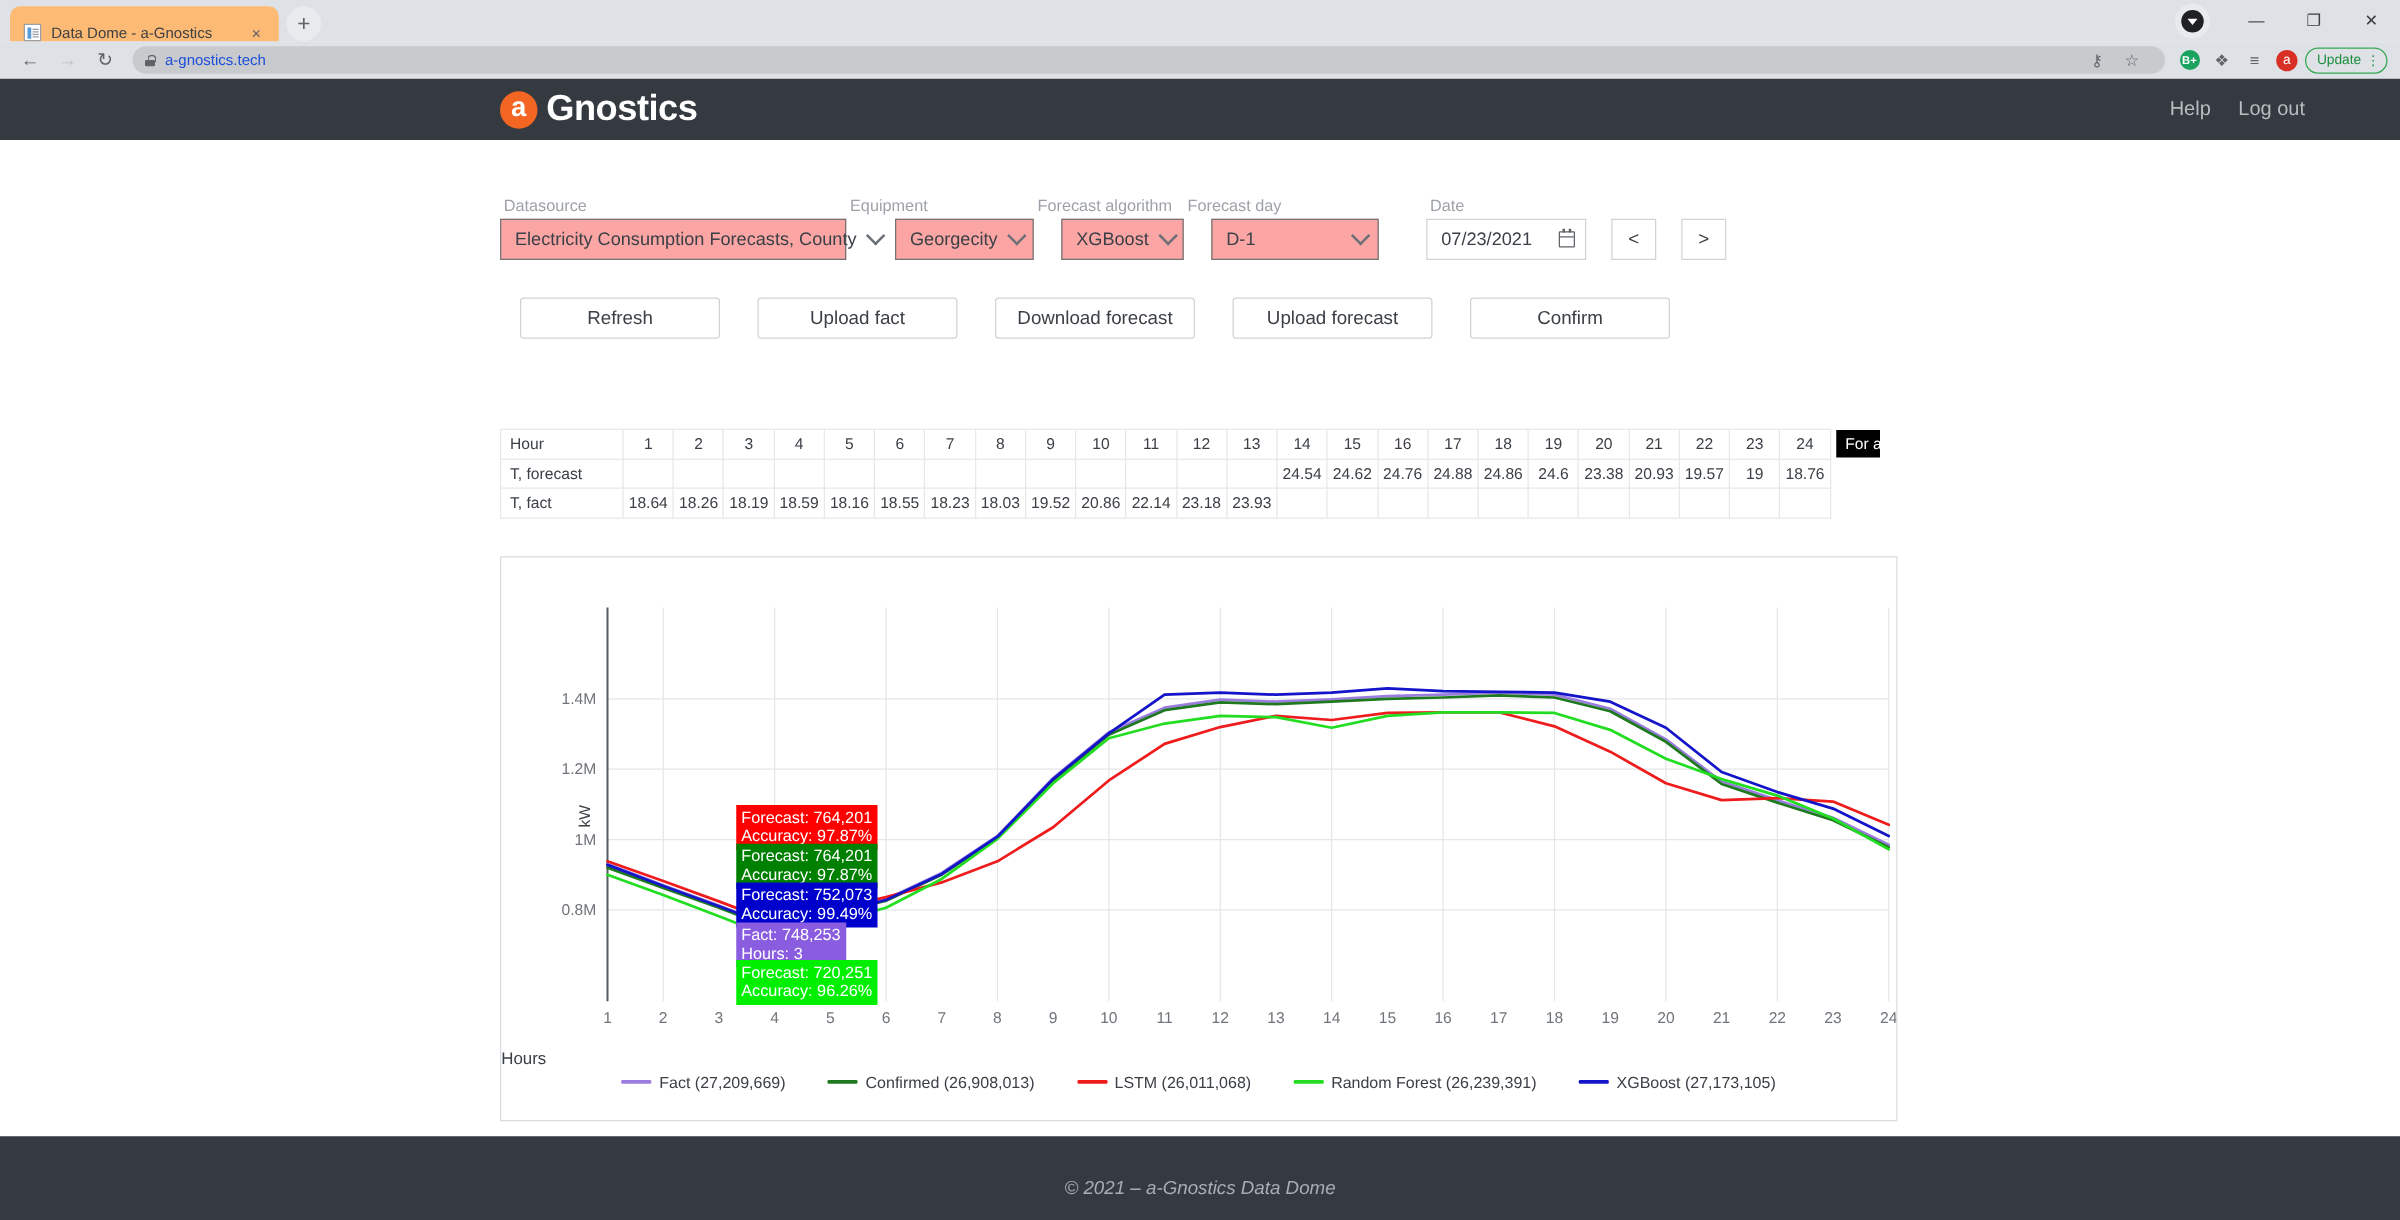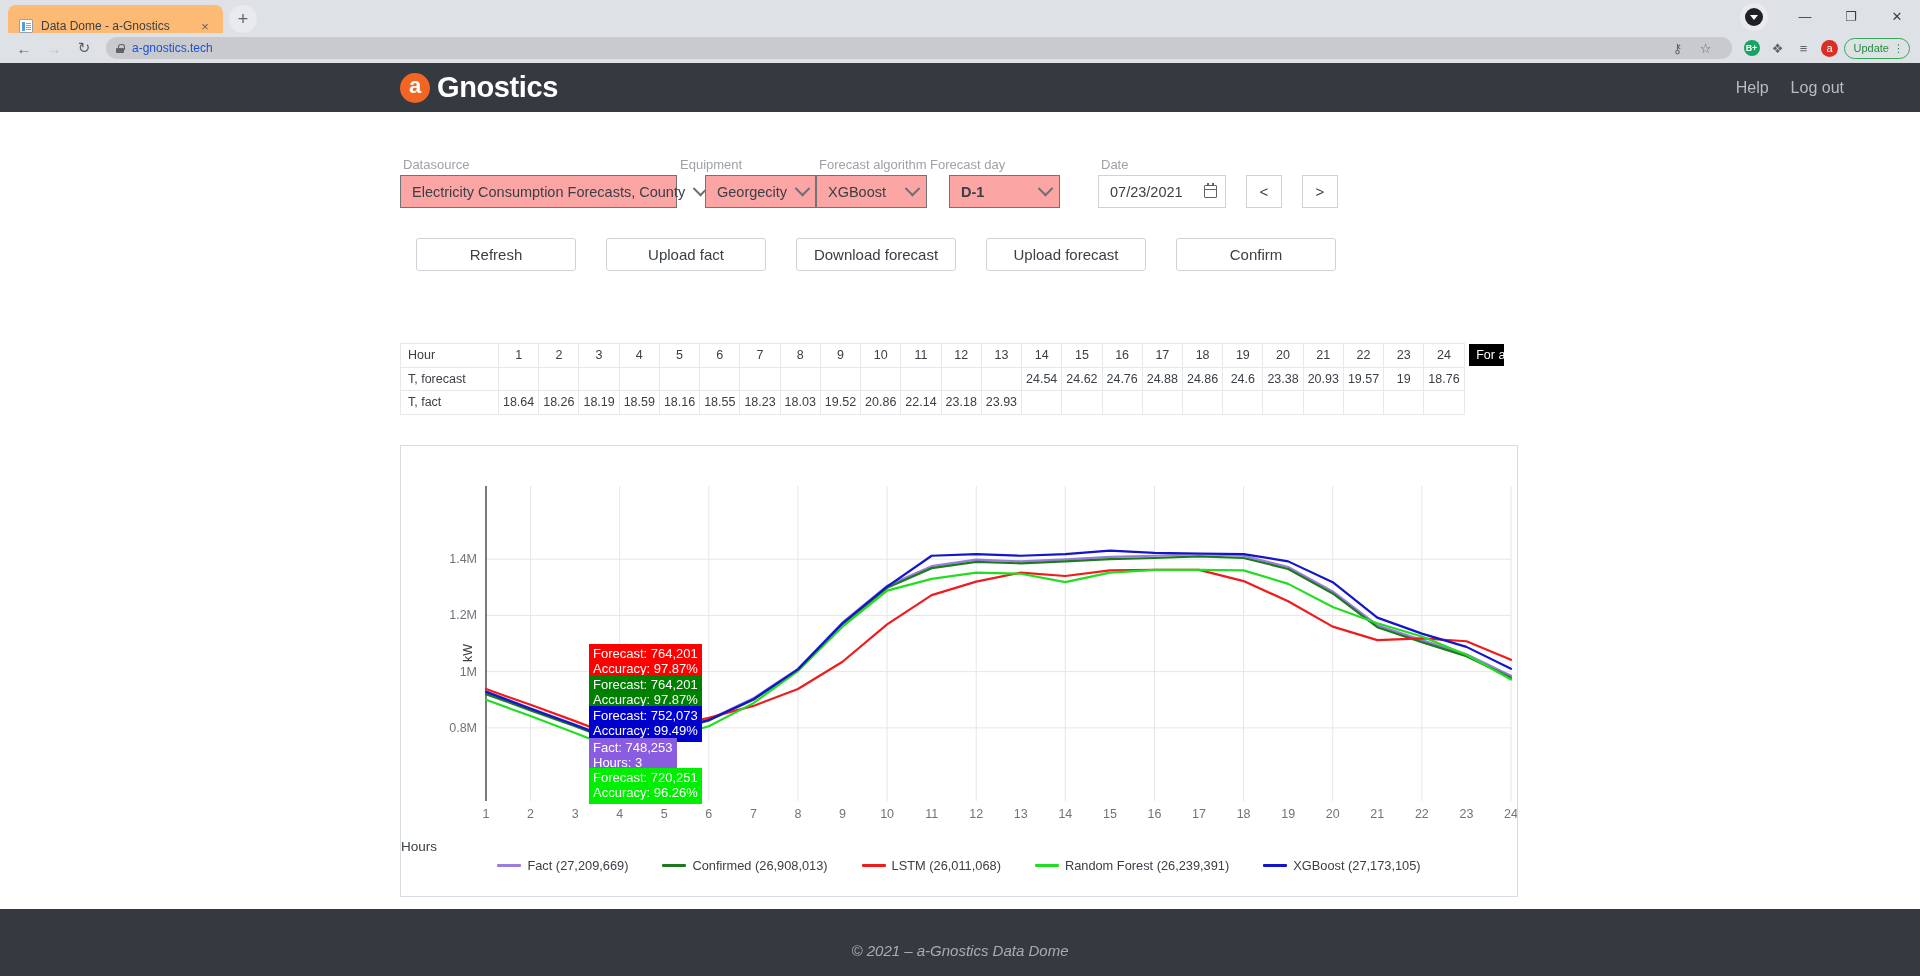--- a/index.html
+++ b/index.html
@@ -293,23 +293,23 @@
   .select-box .val { flex: 1; white-space: nowrap; }
   .chev {
     width: 11px; height: 11px;
     border-right: 2px solid #6b7078;
     border-bottom: 2px solid #6b7078;
     transform: rotate(45deg) translate(-2px,-2px);
     margin-left: 10px;
     flex: none;
   }
   .f-datasource { width: 277px; }
-  .f-equipment  { width: 111px; margin-left: 28px; }
-  .f-algorithm  { width: 111px; }
-  .f-day        { width: 111px; margin-left: 22px; font-weight: bold; }
+  .f-equipment  { width: 111px; margin-left: 39px; }
+  .f-algorithm  { width: 98px; margin-left: 22px; }
+  .f-day        { width: 134px; margin-left: 22px; }
   .f-date       { margin-left: 38px; }
   .date-box {
     width: 128px;
     height: 33px;
     border: 1px solid #cfd2d6;
     background: #fff;
     display: flex;
     align-items: center;
     padding: 0 8px 0 11px;
     font-size: 14.5px;

